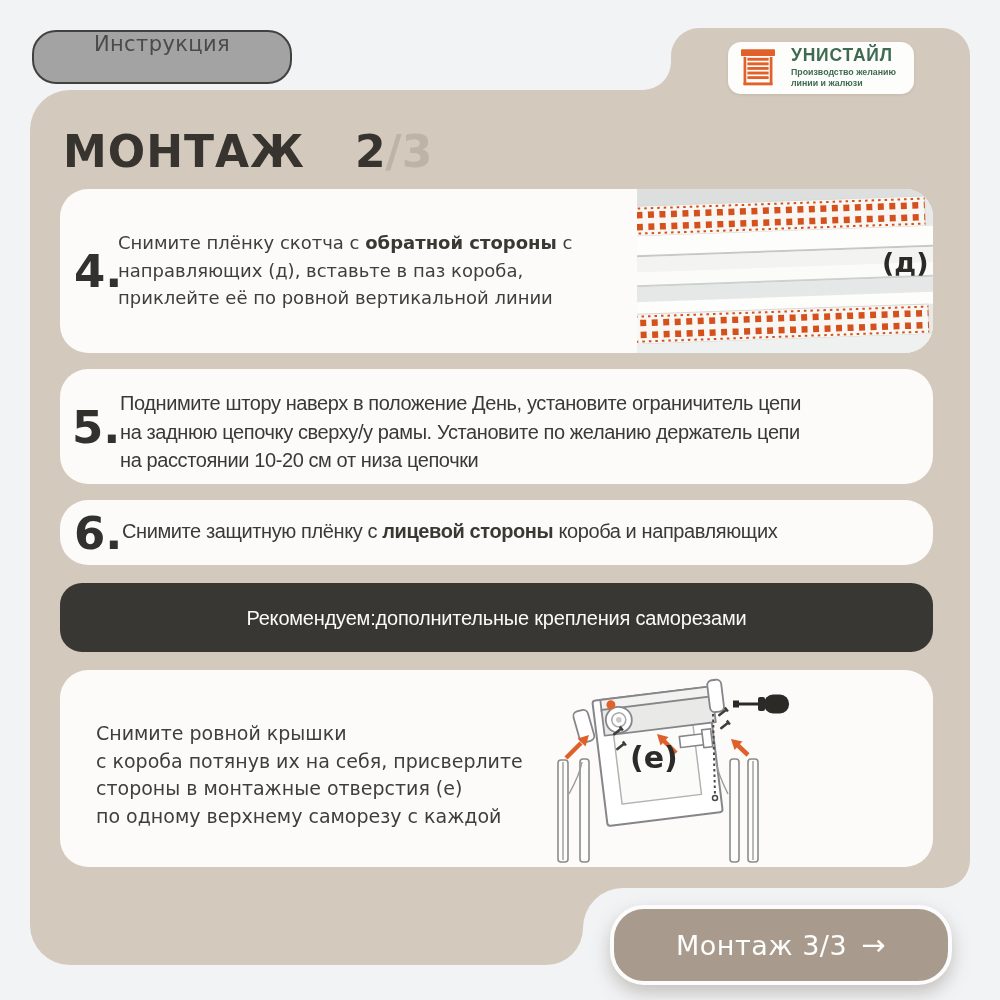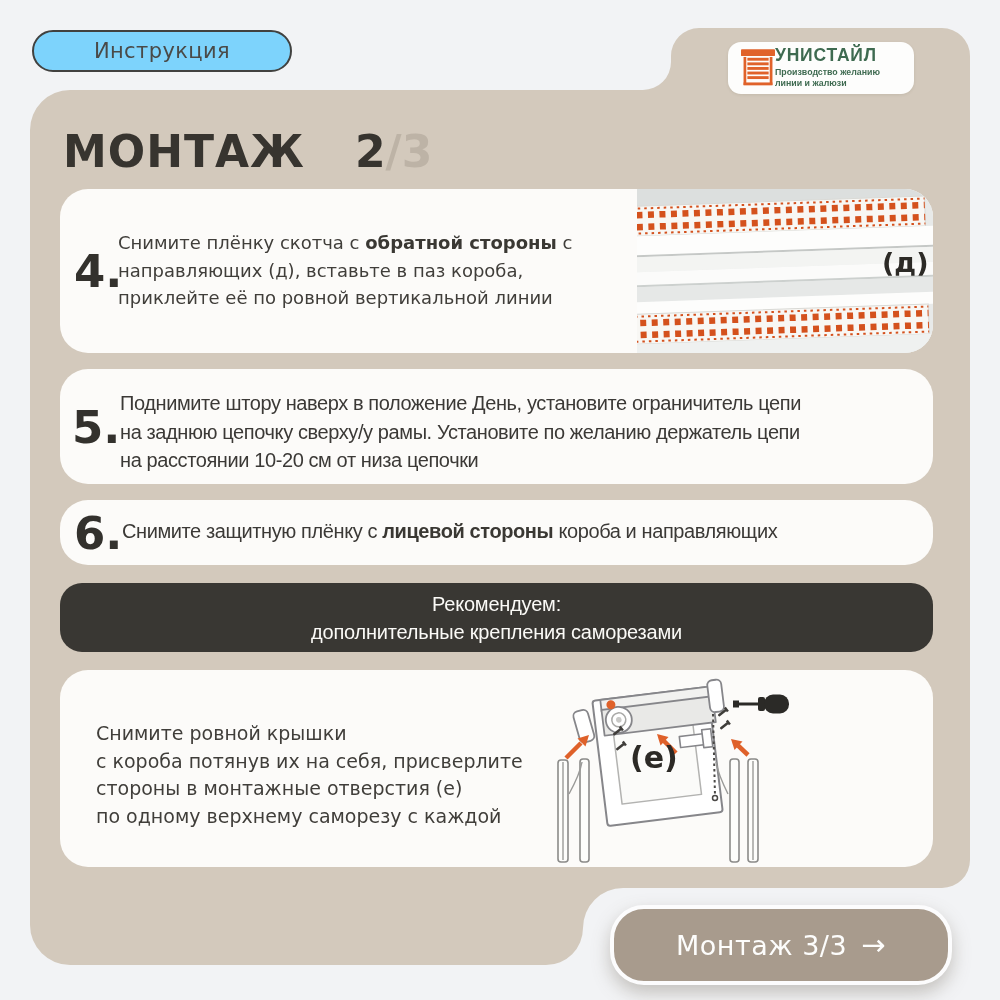--- a/index.html
+++ b/index.html
@@ -8,33 +8,33 @@
     position:relative; width:1000px; height:1000px; margin:0 auto;
     background:#f2f3f5; overflow:hidden;
     font-family:"DejaVu Sans","Liberation Sans",sans-serif;
   }
 
   
   .panel-svg { position:absolute; left:0; top:0; width:1000px; height:1000px; }
 
   
   .badge {
-    position:absolute; left:32px; top:30px; width:260px; height:42px;
-    background:#7dd3fc; border:2.5px solid #41413f; border-radius:24px;
-    display:flex; align-items:center; justify-content:center;
+    position:absolute; left:32px; top:30px; width:260px; height:54px;
+    background:#a3a3a3; border:2.5px solid #41413f; border-radius:24px;
+    display:flex; align-items:flex-start; justify-content:center;
     font-size:21px; color:#4a4a48; letter-spacing:0.4px;
   }
 
   
   .logo-pill {
     position:absolute; left:728px; top:42px; width:186px; height:52px;
     background:#fdfdfc; border-radius:13px; display:flex; align-items:center;
     padding-left:13px; box-shadow:0 1px 3px rgba(90,80,60,.12);
   }
-  .logo-text { margin-left:0; line-height:1; }
+  .logo-text { margin-left:16px; line-height:1; }
   .logo-name { font-family:"Liberation Sans",sans-serif; font-weight:bold; font-size:17.5px; color:#3e6a50; letter-spacing:0.8px; }
   .logo-tag  { font-family:"Liberation Sans",sans-serif; font-weight:bold; font-size:8.8px; color:#3e6a50; margin-top:2.5px; line-height:1.25; }
 
   
   .title-row { position:absolute; left:63px; top:126px; display:flex; align-items:baseline; }
   .title-main { font-size:44px; font-weight:bold; color:#37342f; letter-spacing:1px; }
   .title-num  { font-size:44px; font-weight:bold; color:#37342f; margin-left:50px; }
   .title-den  { font-size:44px; font-weight:bold; color:#bdb3a6; }
 
   
@@ -73,21 +73,21 @@
   }
   .fig-label-d {
     position:absolute; left:822px; top:58px;
     font-size:27px; font-weight:bold; color:#2c2a26;
   }
 
   
   .dark-banner {
     position:absolute; left:60px; top:583px; width:873px; height:69px;
     background:#393733; border-radius:22px;
-    display:flex; flex-direction:column; align-items:center; justify-content:center;
+    display:flex; align-items:center; justify-content:center;
     font-family:"Liberation Sans",sans-serif; letter-spacing:-0.2px;
     font-size:20px; line-height:28px; color:#fbfaf7; text-align:center;
   }
 
   
   .final-text {
     position:absolute; left:36px; top:50px;
     font-size:19px; line-height:27.5px; color:#403e3a;
   }
   .diagram { position:absolute; left:492px; top:4px; }

